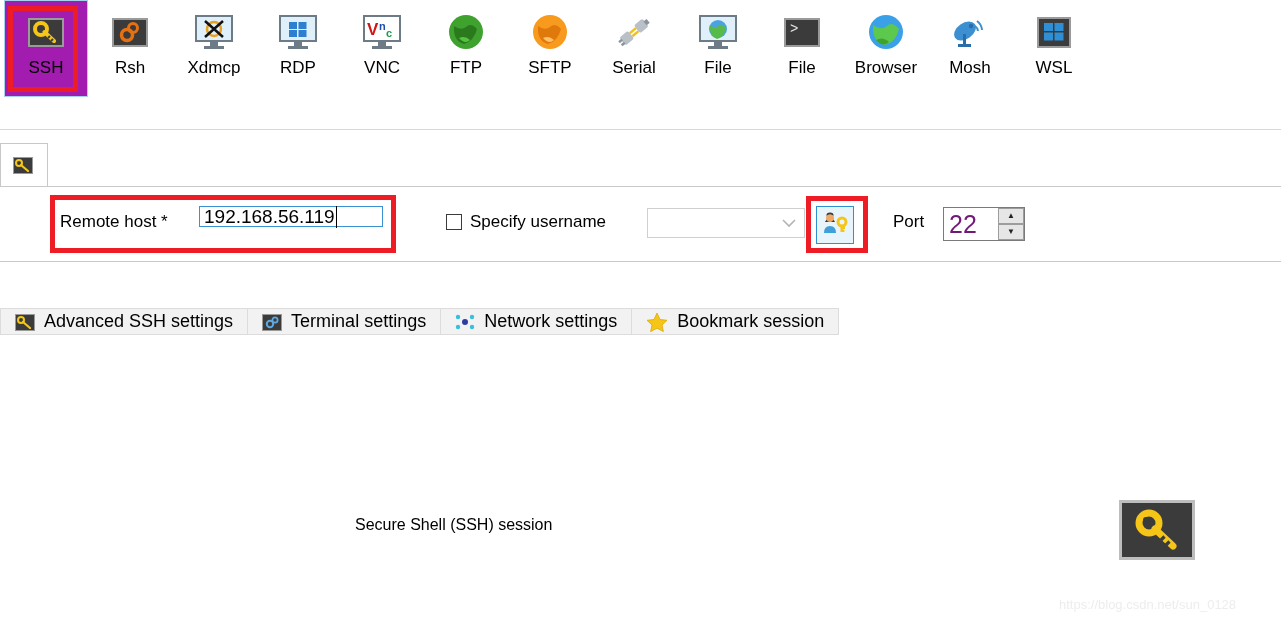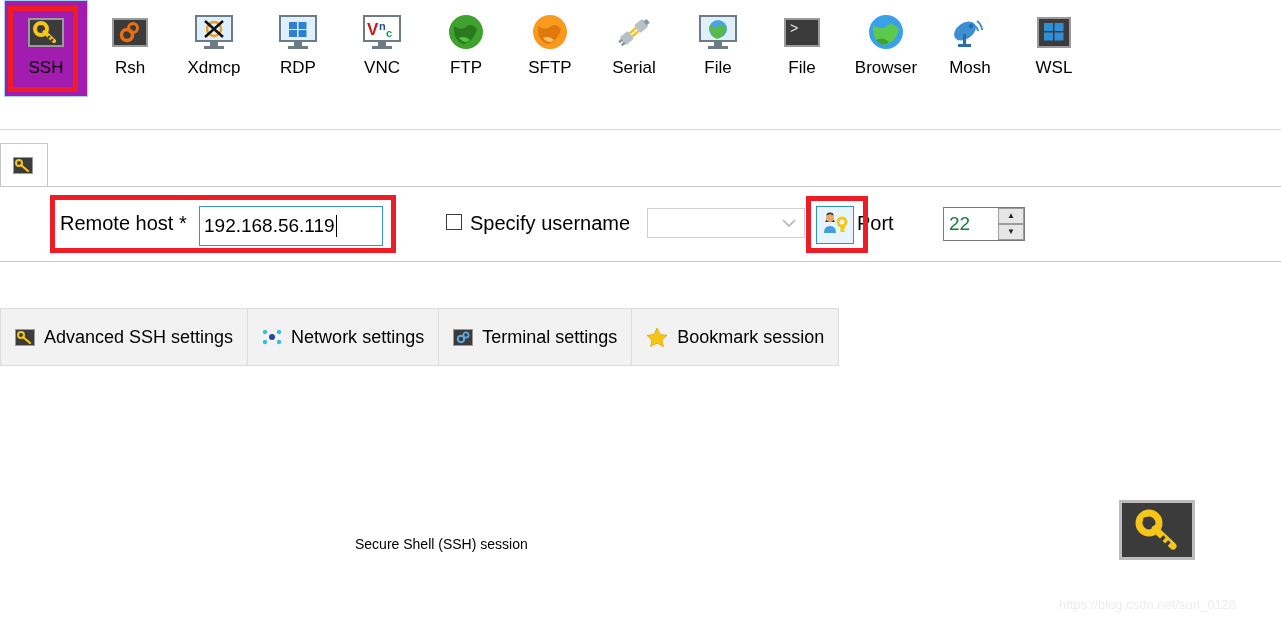--- a/index.html
+++ b/index.html
@@ -96,25 +96,25 @@
   
   .panel {
     position: absolute; left: 0; top: 186px;
     width: 1281px; height: 76px;
     border-top: 1px solid #c8c8c8;
     border-bottom: 1px solid #c8c8c8;
     box-sizing: border-box;
     background: #fff;
   }
 
-  .lbl { font-size: 20px; color: #000; }
+  .lbl { font-size: 17px; color: #000; }
 
   .field-host {
     position: absolute; left: 199px; top: 19px;
-    width: 184px; height: 40px;
+    width: 184px; height: 21px;
     border: 1px solid #3a92d2;
     background: #fff;
     box-sizing: border-box;
     display: flex; align-items: center;
     padding-left: 4px;
     font-size: 19px; color: #000;
   }
   .caret {
     display: inline-block; width: 1px; height: 22px;
     background: #000; margin-left: 1px;
@@ -143,21 +143,21 @@
   }
 
   .spin {
     width: 82px; height: 34px;
     border: 1px solid #7a7a7a; background: #fff;
     box-sizing: border-box;
     display: flex; align-items: stretch;
   }
   .spin .val {
     flex: 1; display: flex; align-items: center;
-    padding-left: 5px; font-size: 19px; color: #15803d;
+    padding-left: 5px; font-size: 25px; color: #701a75;
   }
   .spin .arrows {
     width: 26px; display: flex; flex-direction: column;
     border-left: 1px solid #fff;
   }
   .spin .arrows div {
     flex: 1; background: #e6e6e6; border: 1px solid #9d9d9d;
     box-sizing: border-box;
     display: flex; align-items: center; justify-content: center;
     font-size: 8px; color: #222; line-height: 1;
@@ -169,29 +169,29 @@
     height: 42px;
     display: flex; align-items: stretch;
   }
   .tab-b {
     display: flex; align-items: center;
     padding: 0 14px;
     background: #f2f2f2;
     border: 1px solid #dcdcdc;
     border-left: none;
     box-sizing: border-box;
-    height: 58px;
+    height: 27px;
   }
   .tab-b:first-child { border-left: 1px solid #dcdcdc; }
   .tab-b .tab-txt { font-size: 18px; color: #000; margin-left: 9px; }
 
   
   .session-title {
-    position: absolute; left: 355px; top: 536px;
-    font-size: 14px; color: #000;
+    position: absolute; left: 355px; top: 516px;
+    font-size: 16px; color: #000;
   }
   .big-key {
     position: absolute; left: 1119px; top: 500px;
     width: 76px; height: 60px;
     background: #3b3b3b;
     border: 3px solid #bdbdbd;
     box-sizing: border-box;
     display: flex; align-items: center; justify-content: center;
   }
   .watermark {
@@ -447,21 +447,21 @@
           <path d="M3 22 q0 -7 6 -7 q6 0 6 7 Z" fill="#3f9fd8"></path>
           <circle cx="9" cy="7.5" r="3.4" fill="#f0a868"></circle>
           <path d="M5.3 4.8 q3.7 -3.3 7.4 0 q0 -3.4 -3.7 -3.4 q-3.7 0 -3.7 3.4 Z" fill="#3b3b3b"></path>
           <circle cx="21" cy="11" r="4" fill="none" stroke="#f5c518" stroke-width="3"></circle>
           <path d="M21 14 L21 21" stroke="#f5c518" stroke-width="3"></path>
           <path d="M21 17 L24 17 M21 20 L23.5 20" stroke="#f5c518" stroke-width="2"></path>
         </svg>
       </span>
     </div>
 
-    <span class="lbl" style="position:absolute;left:857px;top:25px;">Port</span>
+    <span class="lbl" style="position:absolute;left:893px;top:25px;">Port</span>
 
     <div class="spin" style="position:absolute;left:943px;top:20px;">
       <div class="val">22</div>
       <div class="arrows">
         <div>▲</div>
         <div>▼</div>
       </div>
     </div>
 
   </div>
@@ -471,49 +471,49 @@
     <div class="tab-b">
       <span>
         <span style="display:inline-block;width:20px;height:17px;background:#3b3b3b;border:1px solid #9a9a9a;box-sizing:border-box;position:relative;vertical-align:middle;">
           <svg width="16" height="13" viewBox="0 0 16 13" style="position:absolute;left:1px;top:1px;">
             <circle cx="4" cy="4" r="3" fill="none" stroke="#f5c518" stroke-width="2"></circle>
             <path d="M6 6 L13 12" stroke="#f5c518" stroke-width="2.2" stroke-linecap="round"></path>
           </svg>
         </span>
       </span>
       <span class="tab-txt">Advanced SSH settings</span>
+    </div>
+
+    <div class="tab-b">
+      <span>
+        <span style="display:inline-block;width:20px;height:17px;background:#3b3b3b;border:1px solid #9a9a9a;box-sizing:border-box;position:relative;vertical-align:middle;">
+          <svg width="16" height="13" viewBox="0 0 16 13" style="position:absolute;left:2px;top:1px;">
+            <circle cx="10" cy="4" r="2.6" fill="none" stroke="#5fa8e0" stroke-width="1.8"></circle>
+            <circle cx="5" cy="8" r="3.2" fill="none" stroke="#5fa8e0" stroke-width="2"></circle>
+          </svg>
+        </span>
+      </span>
+      <span class="tab-txt">Terminal settings</span>
     </div>
 
     <div class="tab-b">
       <span>
         <svg width="20" height="18" viewBox="0 0 20 18" style="vertical-align:middle;">
           <circle cx="10" cy="9" r="3" fill="#2b3fa0"></circle>
           <circle cx="3" cy="4" r="2.2" fill="#35c0e0"></circle>
           <circle cx="17" cy="4" r="2.2" fill="#35c0e0"></circle>
           <circle cx="3" cy="14" r="2.2" fill="#35c0e0"></circle>
           <circle cx="17" cy="14" r="2.2" fill="#35c0e0"></circle>
         </svg>
       </span>
       <span class="tab-txt">Network settings</span>
     </div>
 
     <div class="tab-b">
       <span>
-        <span style="display:inline-block;width:20px;height:17px;background:#3b3b3b;border:1px solid #9a9a9a;box-sizing:border-box;position:relative;vertical-align:middle;">
-          <svg width="16" height="13" viewBox="0 0 16 13" style="position:absolute;left:2px;top:1px;">
-            <circle cx="10" cy="4" r="2.6" fill="none" stroke="#5fa8e0" stroke-width="1.8"></circle>
-            <circle cx="5" cy="8" r="3.2" fill="none" stroke="#5fa8e0" stroke-width="2"></circle>
-          </svg>
-        </span>
-      </span>
-      <span class="tab-txt">Terminal settings</span>
-    </div>
-
-    <div class="tab-b">
-      <span>
         <svg width="22" height="20" viewBox="0 0 22 20" style="vertical-align:middle;">
           <polygon points="11,1 14,7.5 21,8.3 16,13 17.4,19.6 11,16.2 4.6,19.6 6,13 1,8.3 8,7.5" fill="#f5c518" stroke="#e0a800" stroke-width="0.8"></polygon>
         </svg>
       </span>
       <span class="tab-txt">Bookmark session</span>
     </div>
 
   </div>
 
   <div class="session-title">Secure Shell (SSH) session</div>

